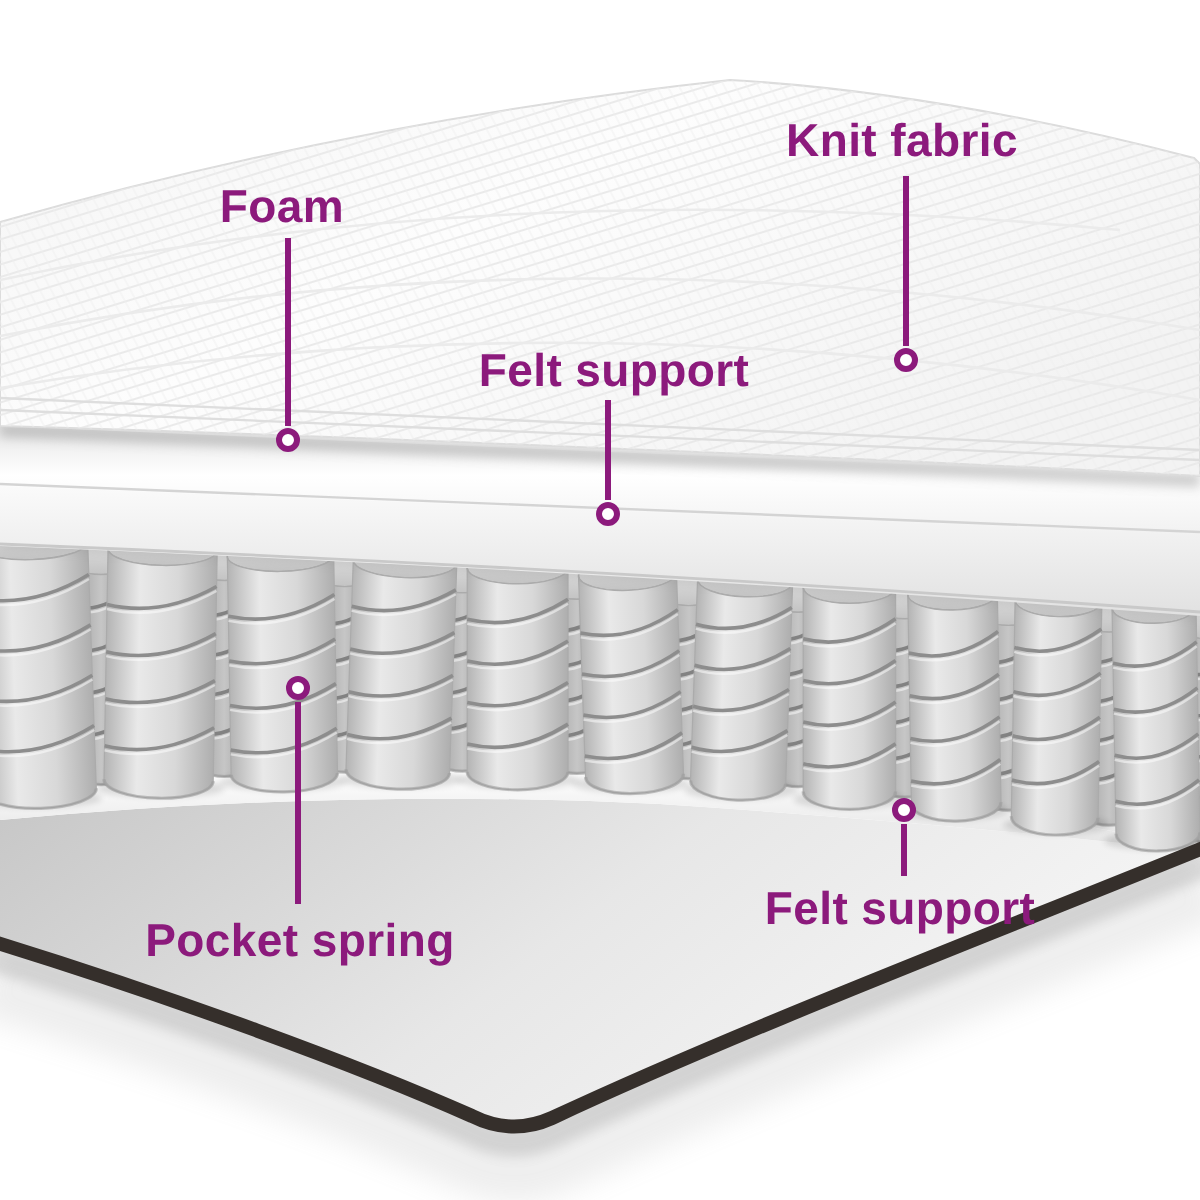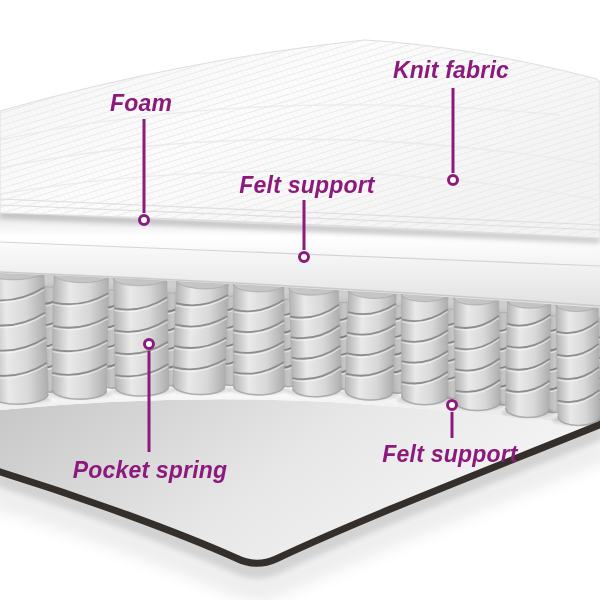--- a/index.html
+++ b/index.html
@@ -1,16 +1,16 @@
 <!DOCTYPE html>
 <html><head>
 <meta charset="utf-8">
 <style>
   html,body{margin:0;padding:0;background:#ffffff;}
-  .stage{position:relative;width:600px;height:600px;overflow:hidden;background:#14b8a6;font-style:italic;}
+  .stage{position:relative;width:600px;height:600px;overflow:hidden;background:#14b8a6;}
   svg{display:block;}
   .lbl{font-family:"Liberation Sans",sans-serif;font-weight:700;font-size:23px;letter-spacing:0.2px;}
 </style>
 </head>
 <body>
 
 <div class="stage">
 <svg width="600" height="600" viewBox="0 0 600 600" xmlns="http://www.w3.org/2000/svg">
   <defs>
     <linearGradient id="gBase" x1="0" y1="0" x2="1" y2="0.35">

